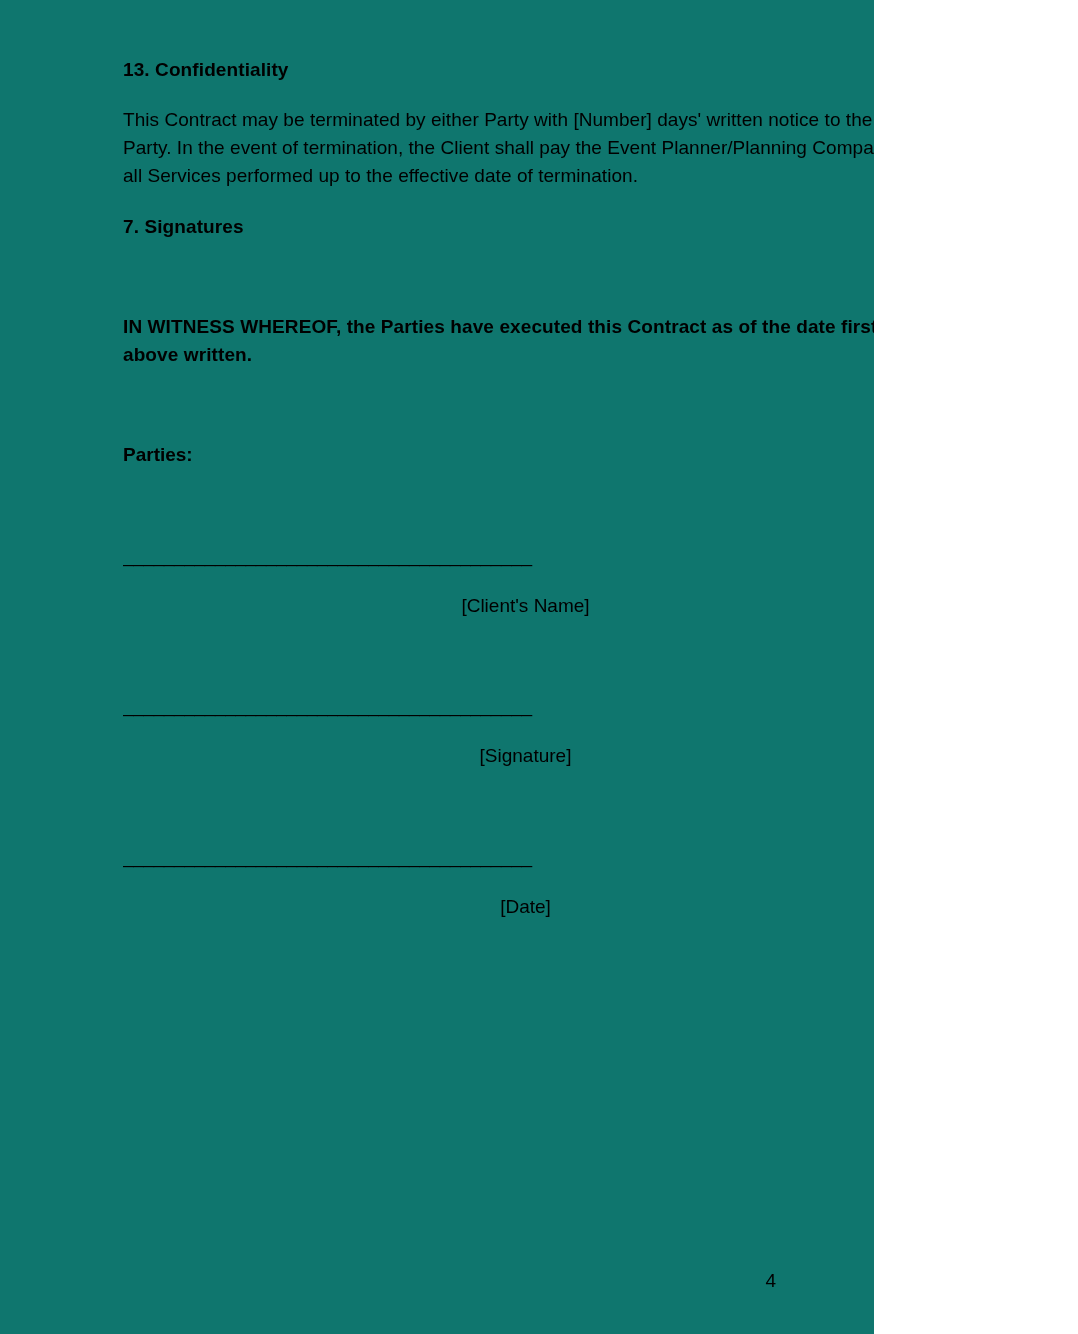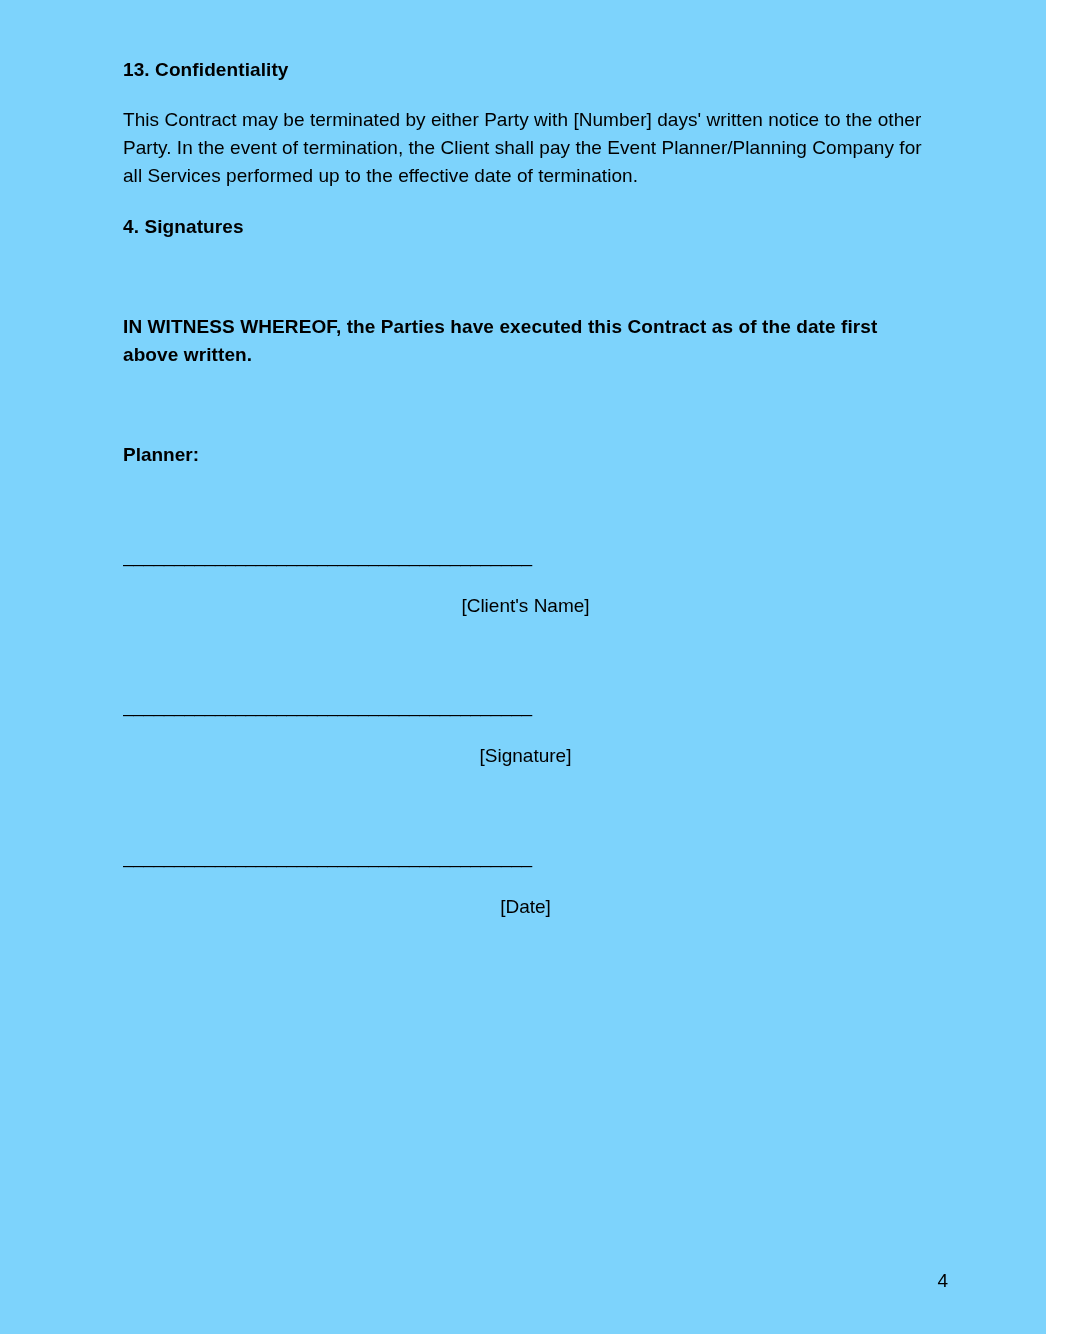--- a/index.html
+++ b/index.html
@@ -6,23 +6,23 @@
     margin: 0;
     padding: 0;
     background: #ffffff;
   }
   body {
     font-family: "Liberation Sans", sans-serif;
     color: #000000;
   }
   .page {
     position: relative;
-    width: 1046px;
+    width: 874px;
     height: 1334px;
-    background: #7dd3fc;
+    background: #0f766e;
     box-sizing: border-box;
     overflow: hidden;
   }
   .content {
     position: absolute;
     left: 123px;
     top: 56px;
     width: 805px;
   }
   .heading {
@@ -89,29 +89,29 @@
 <div class="page">
 
   <div class="content">
 
     <h2 class="heading">13. Confidentiality</h2>
 
 
 
     <p class="para">This Contract may be terminated by either Party with [Number] days' written notice to the other Party. In the event of termination, the Client shall pay the Event Planner/Planning Company for all Services performed up to the effective date of termination.</p>
 
-    <h2 class="heading">4. Signatures</h2>
+    <h2 class="heading">7. Signatures</h2>
 
     <div class="spacer-para">&nbsp;</div>
 
     <p class="para-bold">IN WITNESS WHEREOF, the Parties have executed this Contract as of the date first above written.</p>
 
     <div class="spacer-para">&nbsp;</div>
 
-    <p class="sig-label">Planner:</p>
+    <p class="sig-label">Parties:</p>
 
     <div class="spacer-para">&nbsp;</div>
 
     <p class="sig-line">________________________________________</p>
 
     <p class="sig-value">[Client's Name]</p>
 
     <div class="spacer-para">&nbsp;</div>
 
     <p class="sig-line">________________________________________</p>

